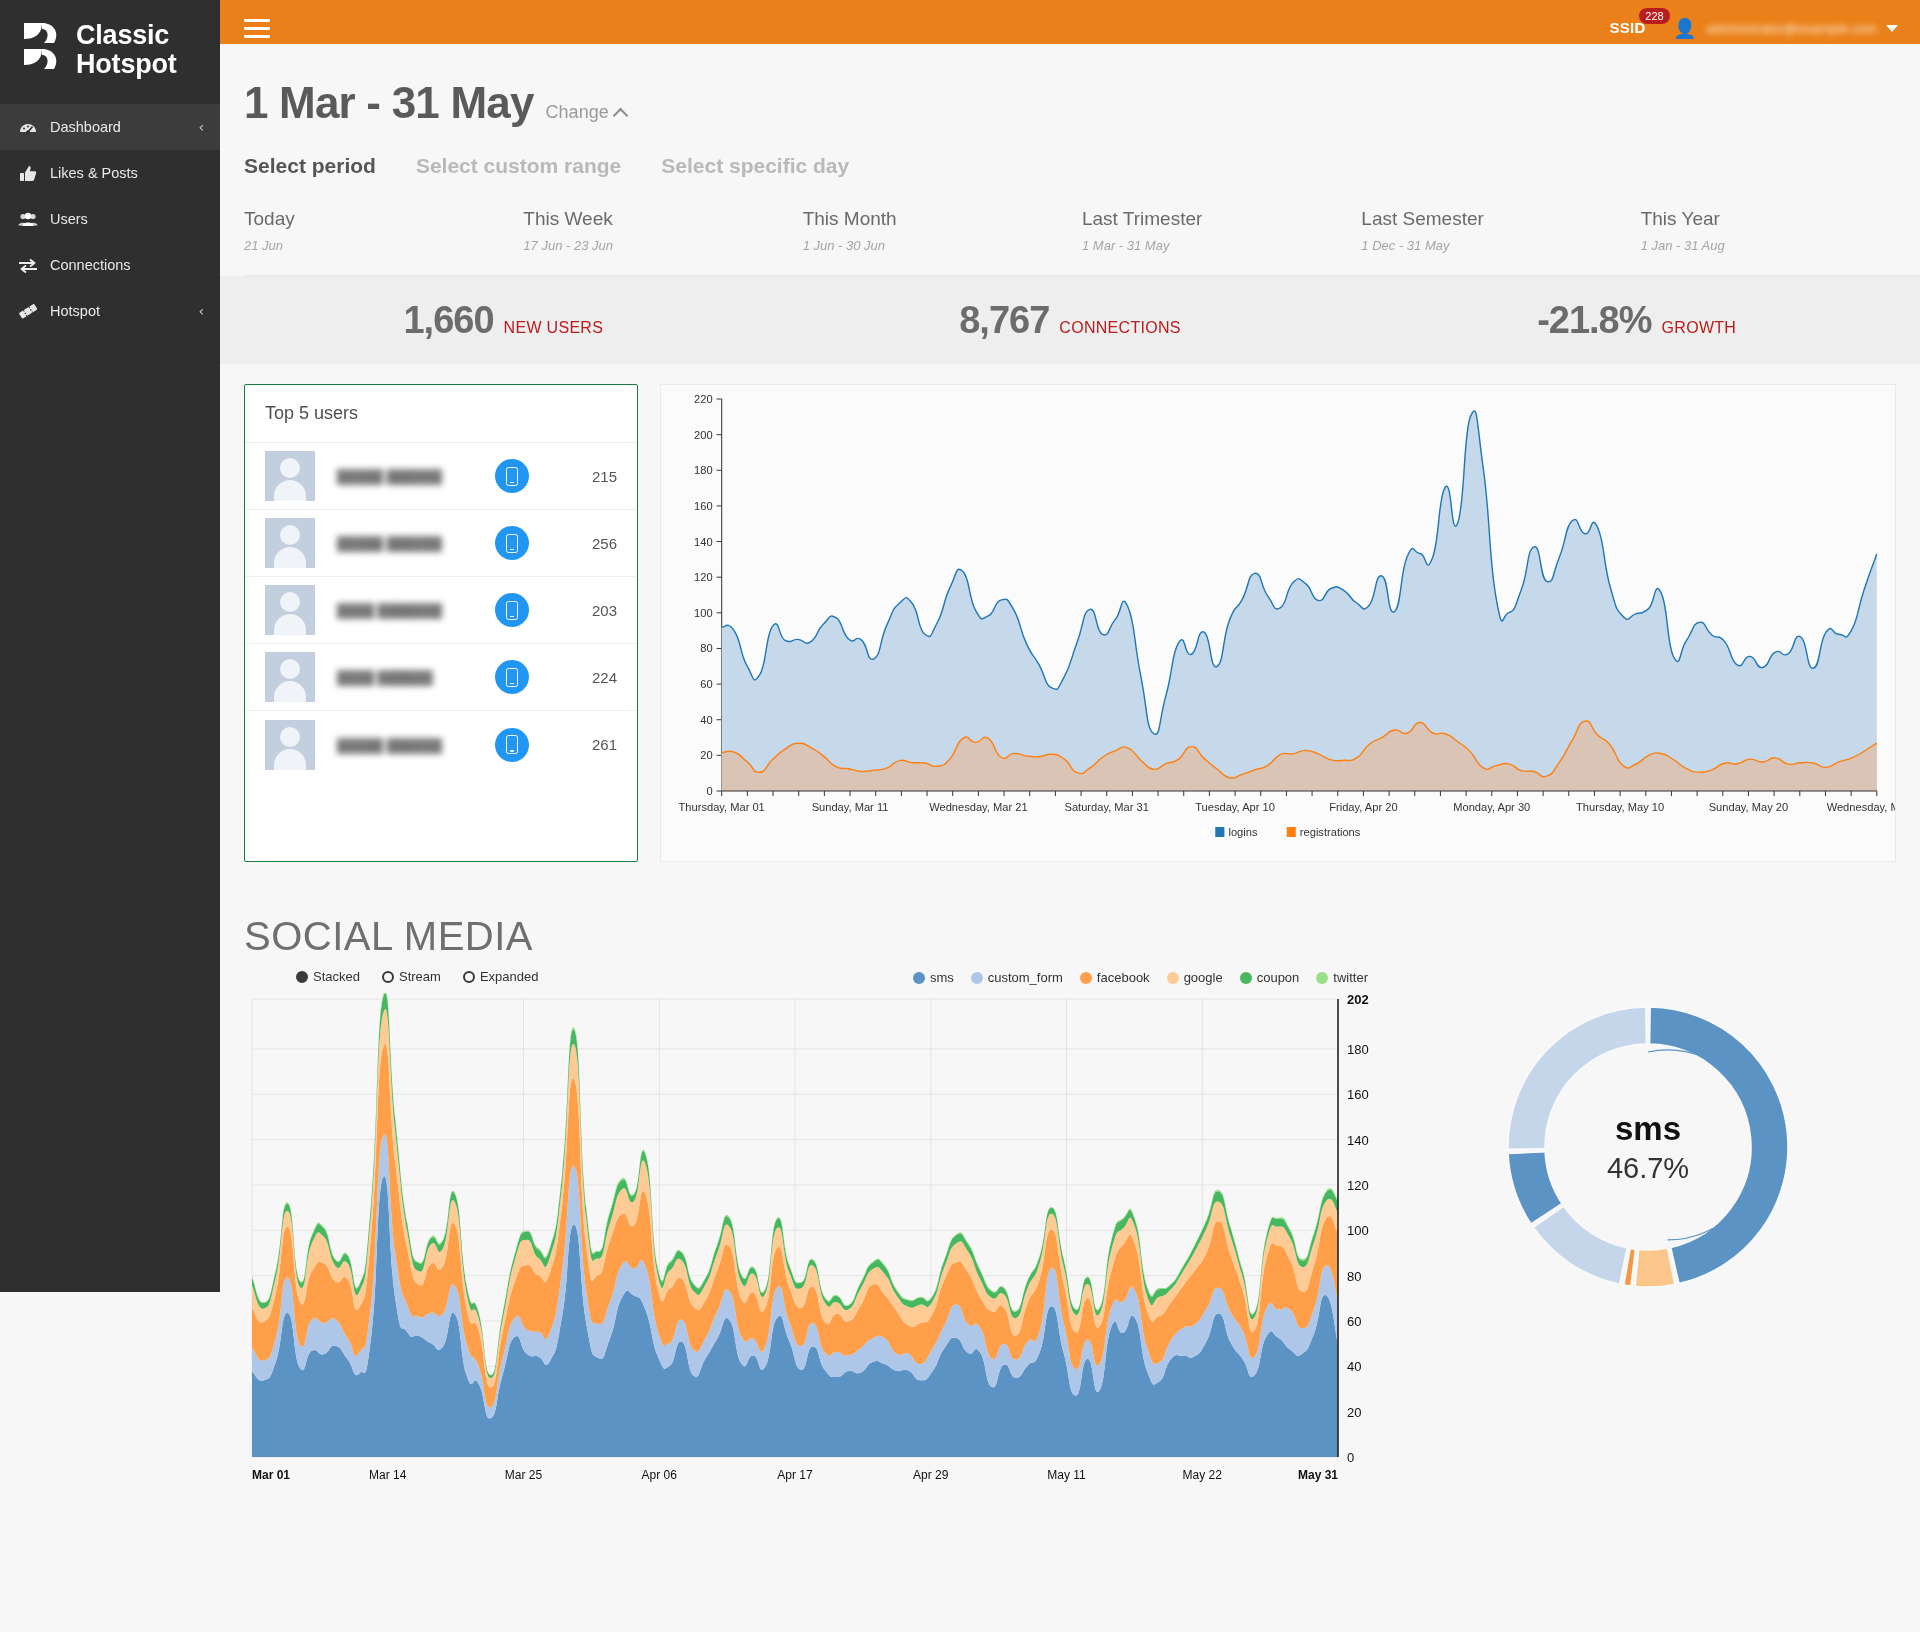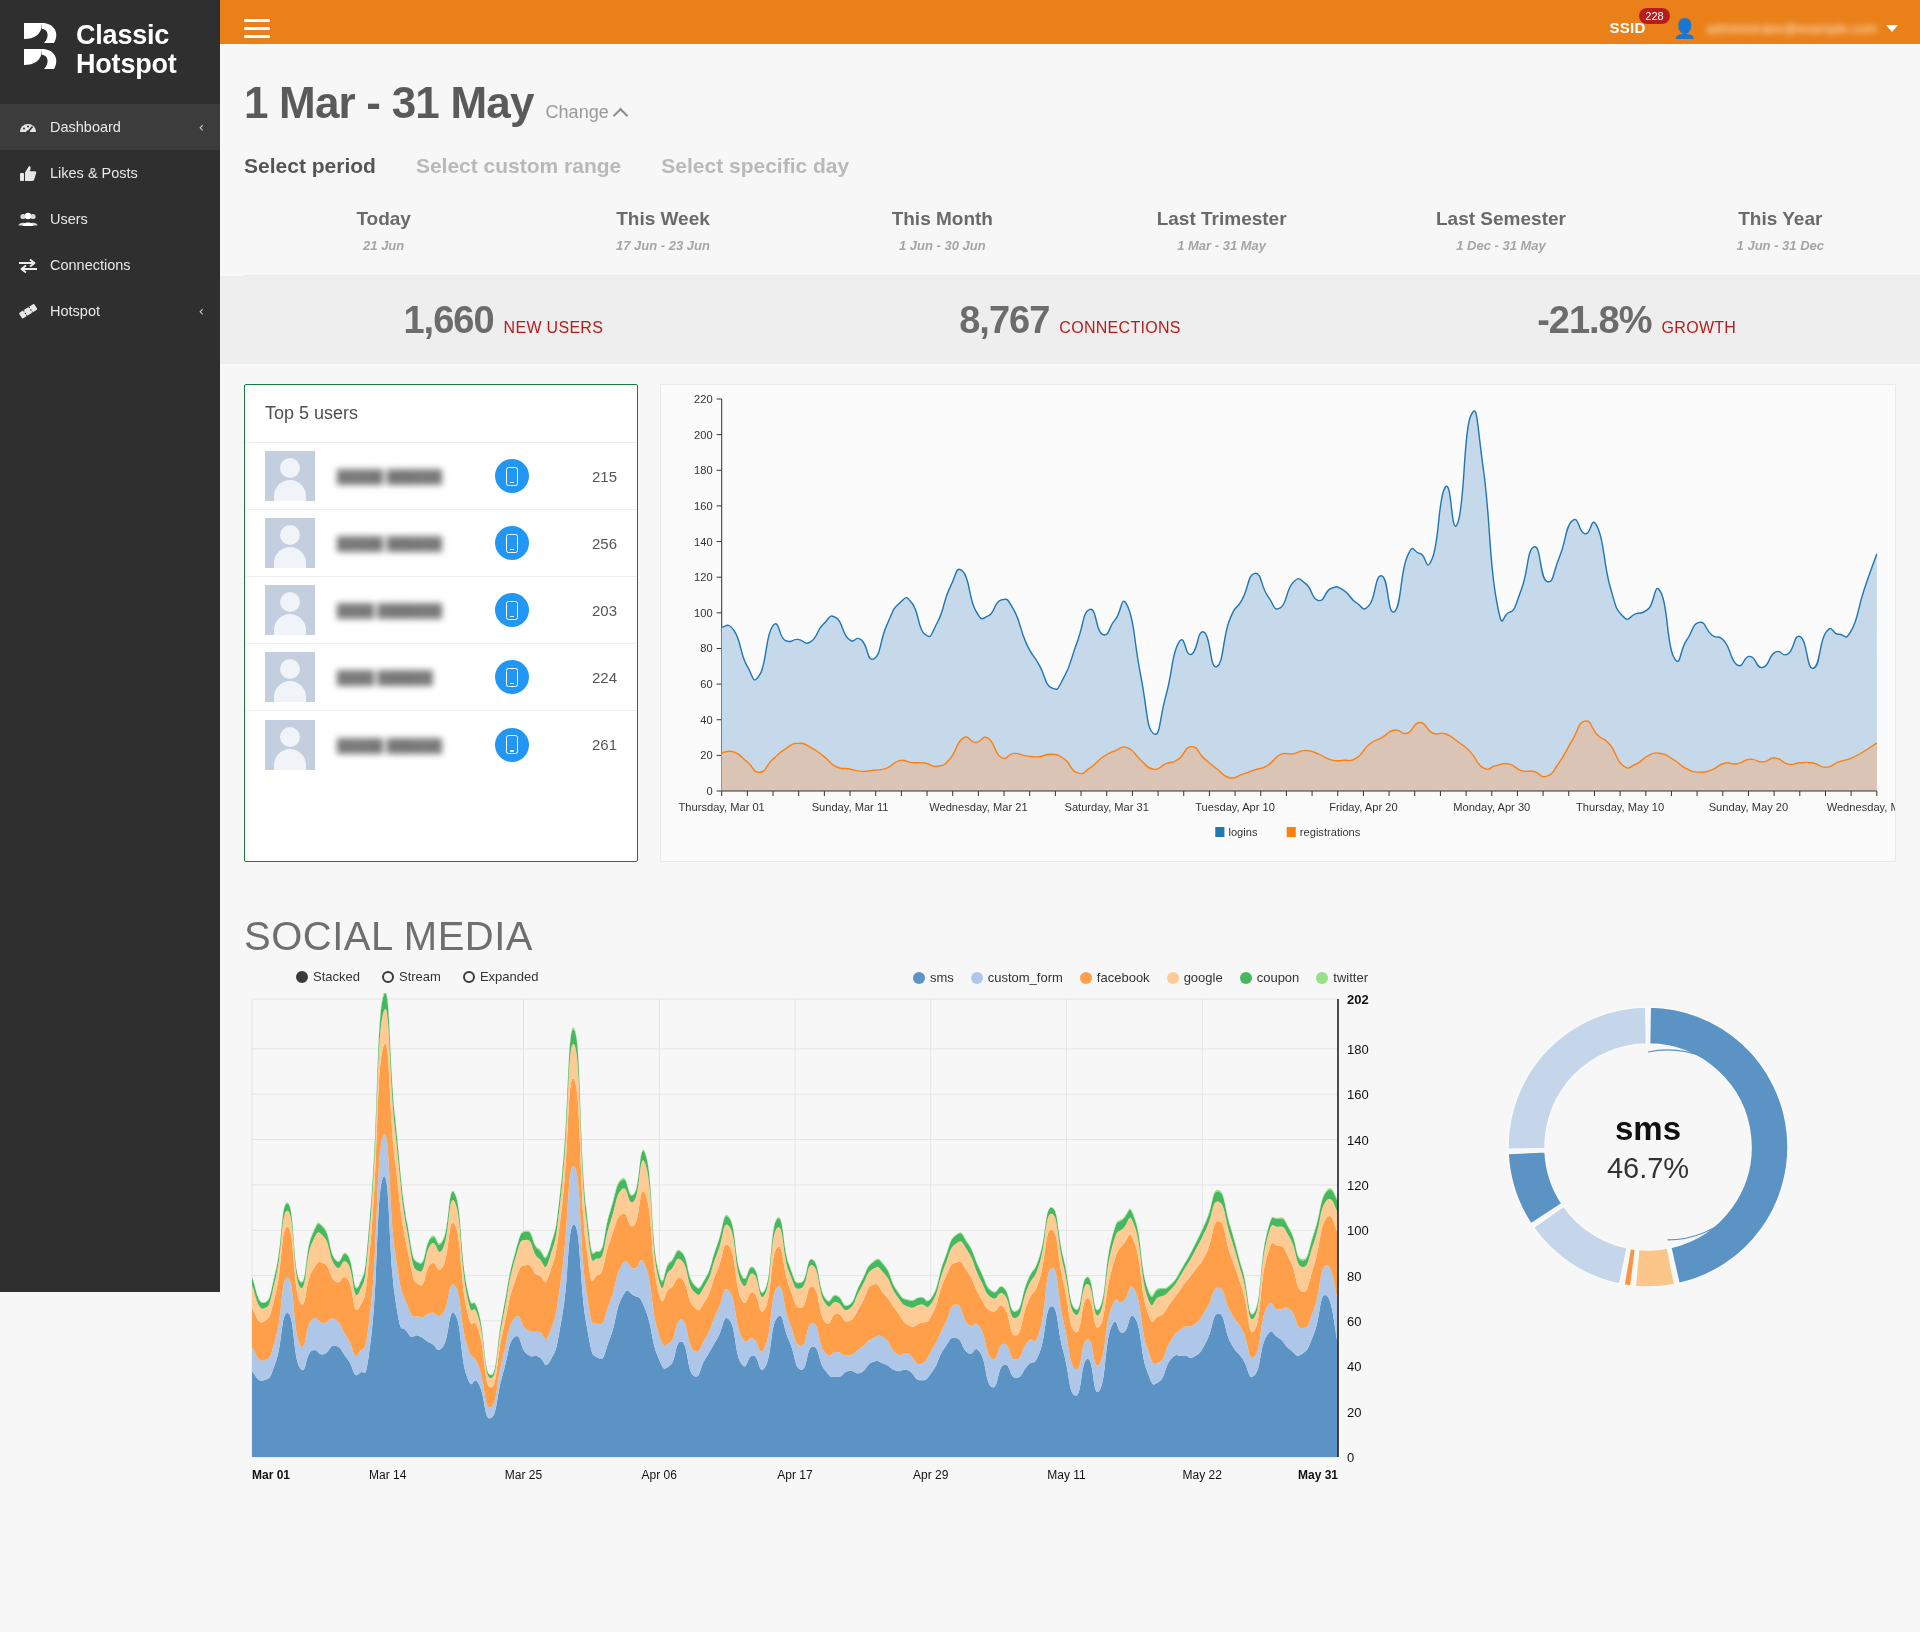--- a/index.html
+++ b/index.html
@@ -53,21 +53,21 @@
   .title-row { display: flex; align-items: baseline; gap: 12px; }
   .range-title { font-size: 44px; font-weight: 700; color: #5a5a5a; letter-spacing: -0.8px; }
   .change-link { font-size: 18px; color: #9a9a9a; display: flex; align-items: center; gap: 6px; cursor: pointer; }
   .chev-up { display: inline-block; width: 11px; height: 11px; border-left: 2.6px solid #8c8c8c; border-top: 2.6px solid #8c8c8c; transform: rotate(45deg); position: relative; top: 3px; }
   .tabs-row { display: flex; gap: 40px; margin-top: 26px; font-weight: bold; }
   .tab { font-size: 21px; color: #b9b9b9; cursor: pointer; }
   .tab.active { color: #555; }
   .presets {
     display: flex; margin-top: 30px; padding-bottom: 22px; border-bottom: 1px solid #eaeaea;
   }
-  .preset { flex: 1 1 0; text-align: center; cursor: pointer; font-weight: bold; }
+  .preset { flex: 1 1 0; text-align: left; cursor: pointer; }
   .preset-name { font-size: 19px; color: #6a6a6a; }
   .preset-range { font-size: 13px; color: #a5a5a5; font-style: italic; margin-top: 8px; }
 
   
   .stats { display: flex; background: #eeeeee; height: 88px; align-items: center; }
   .stat { flex: 1 1 0; display: flex; align-items: baseline; justify-content: center; gap: 10px; }
   .stat-value { font-size: 38px; font-weight: 700; color: #6c6c6c; letter-spacing: -1px; }
   .stat-label { font-size: 16px; color: #b91c1c; letter-spacing: 0.3px; }
 
   
@@ -253,21 +253,21 @@
         <div class="preset">
           <div class="preset-name">Last Trimester</div>
           <div class="preset-range">1 Mar - 31 May</div>
         </div>
         <div class="preset">
           <div class="preset-name">Last Semester</div>
           <div class="preset-range">1 Dec - 31 May</div>
         </div>
         <div class="preset">
           <div class="preset-name">This Year</div>
-          <div class="preset-range">1 Jun - 31 Dec</div>
+          <div class="preset-range">1 Jan - 31 Aug</div>
         </div>
       </div>
     </section>
 
     <section class="stats">
       <div class="stat">
         <span class="stat-value">1,660</span>
         <span class="stat-label">NEW USERS</span>
       </div>
       <div class="stat">

